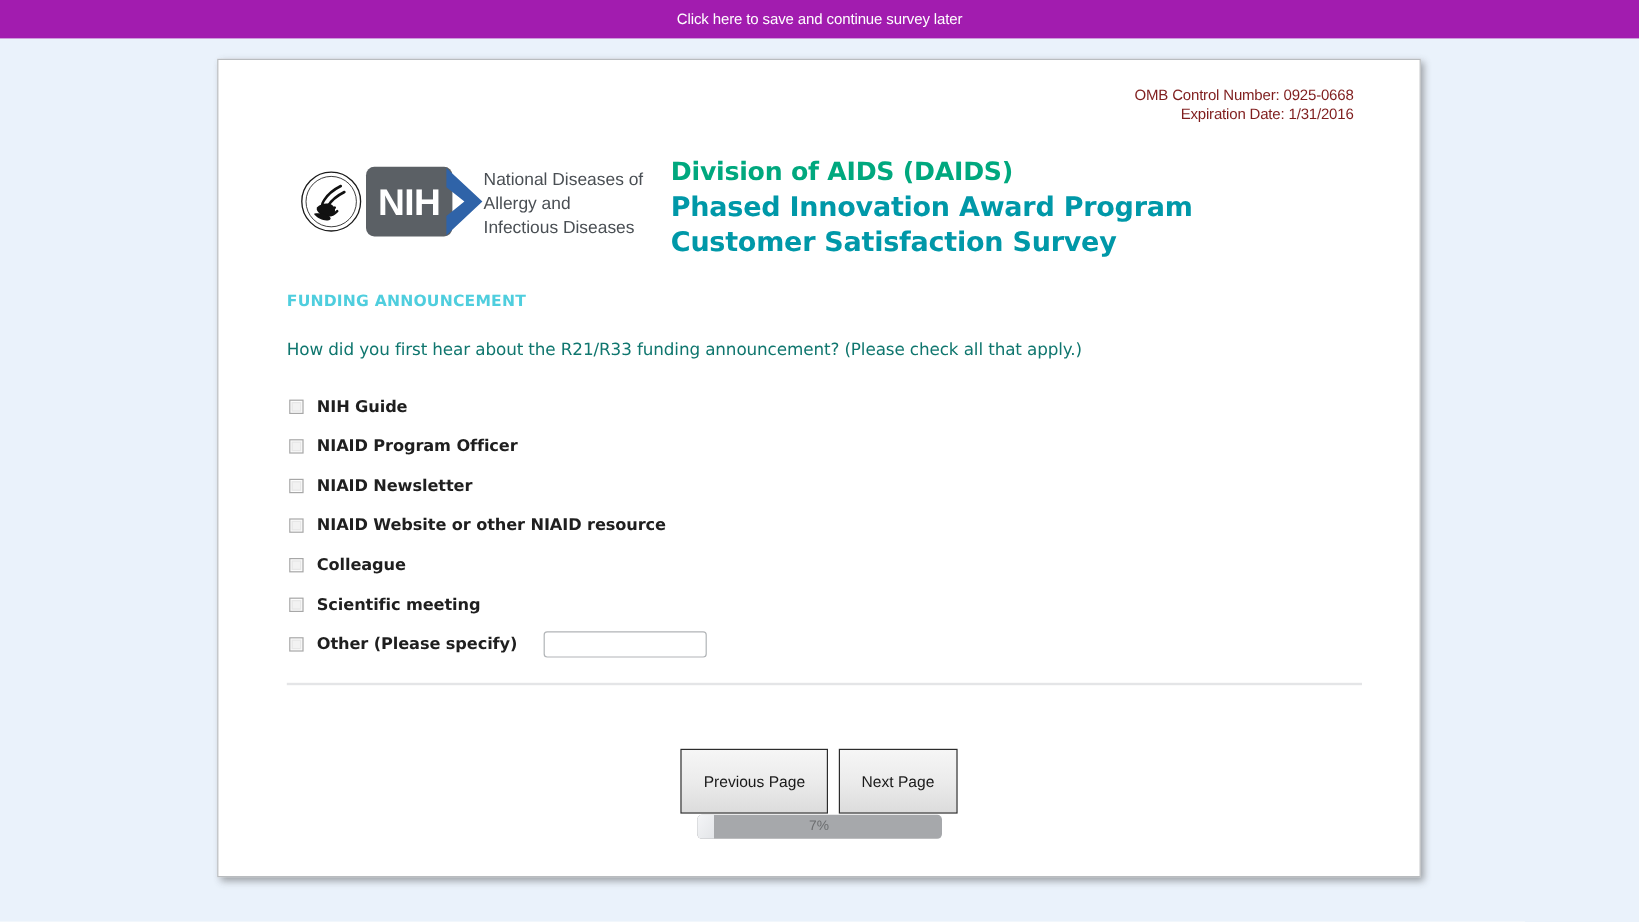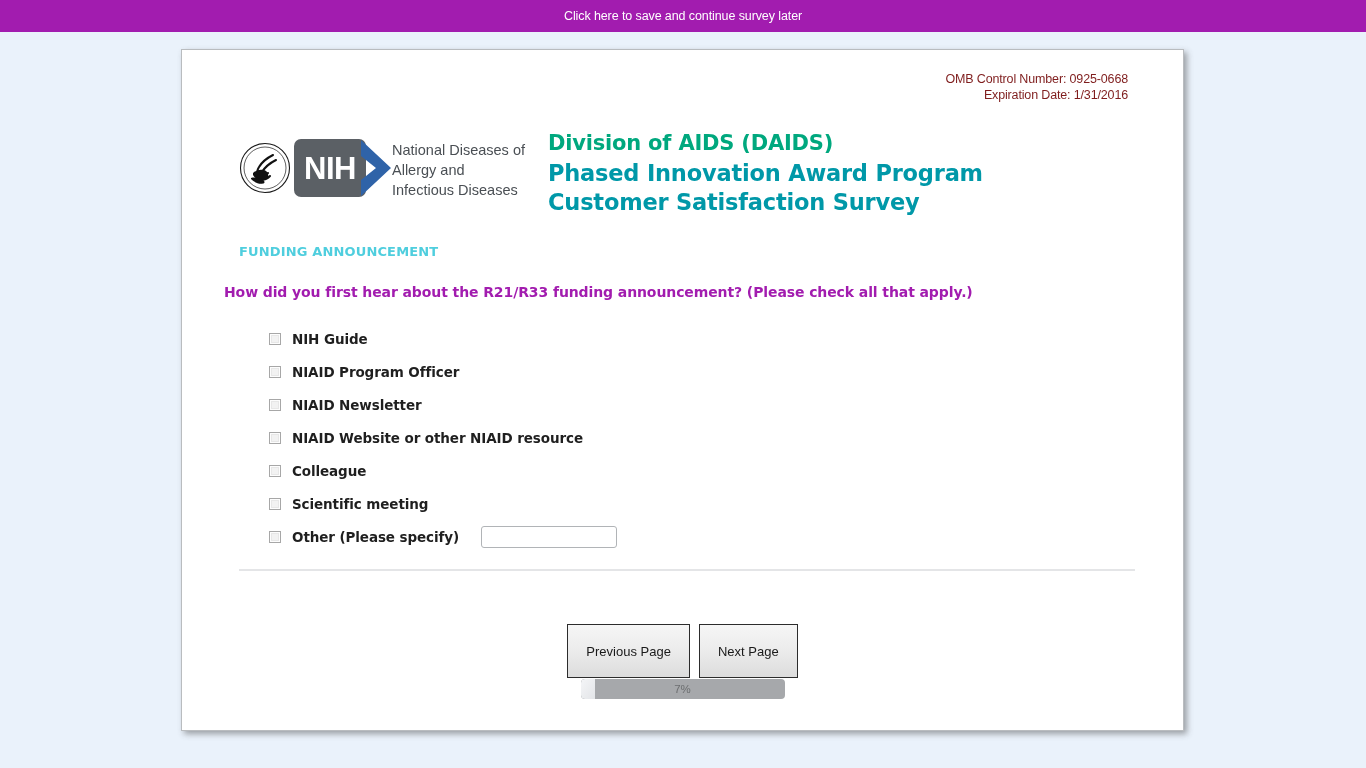--- a/index.html
+++ b/index.html
@@ -58,21 +58,21 @@
     color: #7f1d1d;
     font-size: 12.5px;
     font-family: "Liberation Sans", sans-serif;
     line-height: 16px;
     letter-spacing: -0.15px;
   }
 
   
   .header-row {
     position: absolute;
-    left: 4px;
+    left: 15px;
     top: 39px;
     width: 100%;
     height: 110px;
   }
   .nih-logo {
     position: absolute;
     left: 51px;
     top: 49px;
     width: 160px;
     height: 60px;
@@ -145,32 +145,32 @@
     left: 57px;
     top: 194px;
     color: #4fcede;
     font-family: "DejaVu Sans", sans-serif;
     font-size: 13px;
     font-weight: bold;
     letter-spacing: 0.15px;
   }
   .question-text {
     position: absolute;
-    left: 42px;
+    left: 57px;
     top: 234px;
-    color: #a21caf;
+    color: #0f766e;
     font-family: "DejaVu Sans", sans-serif;
     font-size: 14px;
-    font-weight: bold;
+    font-weight: normal;
     letter-spacing: -0.1px;
   }
 
   .options-list {
     position: absolute;
-    left: 87px;
+    left: 59px;
     top: 272px;
     width: 700px;
   }
   .option-row {
     display: flex;
     align-items: center;
     height: 33px;
   }
   .cb {
     width: 12px;

